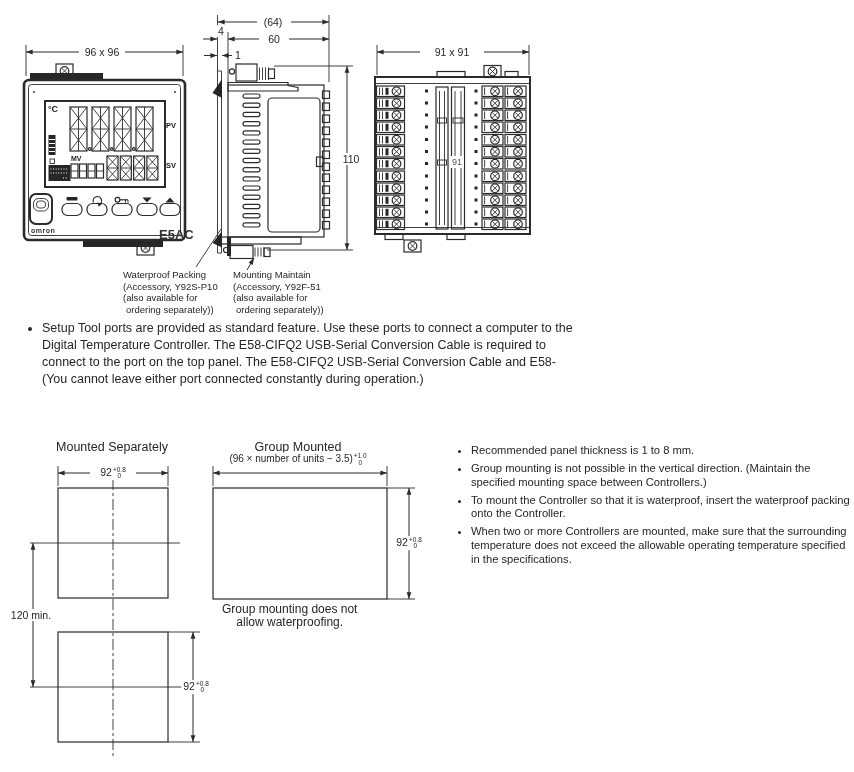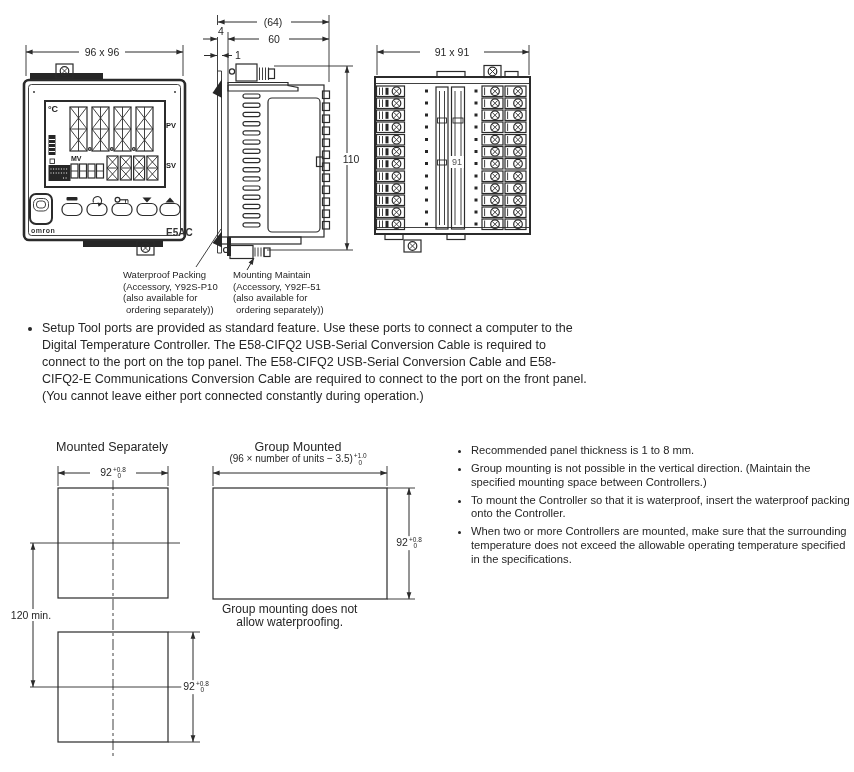--- a/index.html
+++ b/index.html
@@ -360,41 +360,40 @@
 <span class="dim" style="left:238px;top:55px">1</span>
 <span class="dim" style="left:351px;top:159px">110</span>
 <span class="dim" style="left:452px;top:52px">91 x 91</span>
 <span class="dim" style="left:457px;top:162px;font-size:9px;color:#555">91</span>
 
 <span class="lbl face" style="left:48px;top:104px;font-size:9px">°C</span>
 <span class="lbl face" style="left:166px;top:121px;font-size:7.5px">PV</span>
 <span class="lbl face" style="left:166px;top:161px;font-size:7.5px">SV</span>
 <span class="lbl face" style="left:71px;top:155px;font-size:7px">MV</span>
 <span class="lbl face" style="left:31px;top:227px;font-size:7px;letter-spacing:.5px;color:#333">omron</span>
-<span class="lbl face" style="left:166px;top:226.5px;font-size:10px;color:#333">E5AC</span>
+<span class="lbl face" style="left:159px;top:226.5px;font-size:13px;color:#333">E5AC</span>
 
 <div class="callout" style="left:123px;top:269px">
   <div>Waterproof Packing</div>
   <div>(Accessory, Y92S-P10</div>
   <div>(also available for</div>
   <div style="padding-left:3px">ordering separately))</div>
 </div>
 <div class="callout" style="left:233px;top:269px">
   <div>Mounting Maintain</div>
   <div>(Accessory, Y92F-51</div>
   <div>(also available for</div>
   <div style="padding-left:3px">ordering separately))</div>
 </div>
 
 <ul class="setup">
   <li>
     <div>Setup Tool ports are provided as standard feature. Use these ports to connect a computer to the</div>
     <div>Digital Temperature Controller. The E58-CIFQ2 USB-Serial Conversion Cable is required to</div>
     <div>connect to the port on the top panel. The E58-CIFQ2 USB-Serial Conversion Cable and E58-</div>
-    <div>CIFQ2-E Communications Conversion Cable are required to connect to the port on the front panel.</div>
     <div>(You cannot leave either port connected constantly during operation.)</div>
   </li>
 </ul>
 
 <span class="h1" style="left:112px;top:440px">Mounted Separately</span>
 <span class="h1" style="left:298px;top:440px">Group Mounted</span>
 
 <span class="dim" style="left:298px;top:459px;font-size:10px"><span>(96 × number of units − 3.5)</span><span class="ts">
         <span>+1.0</span>
         <span>0</span>

